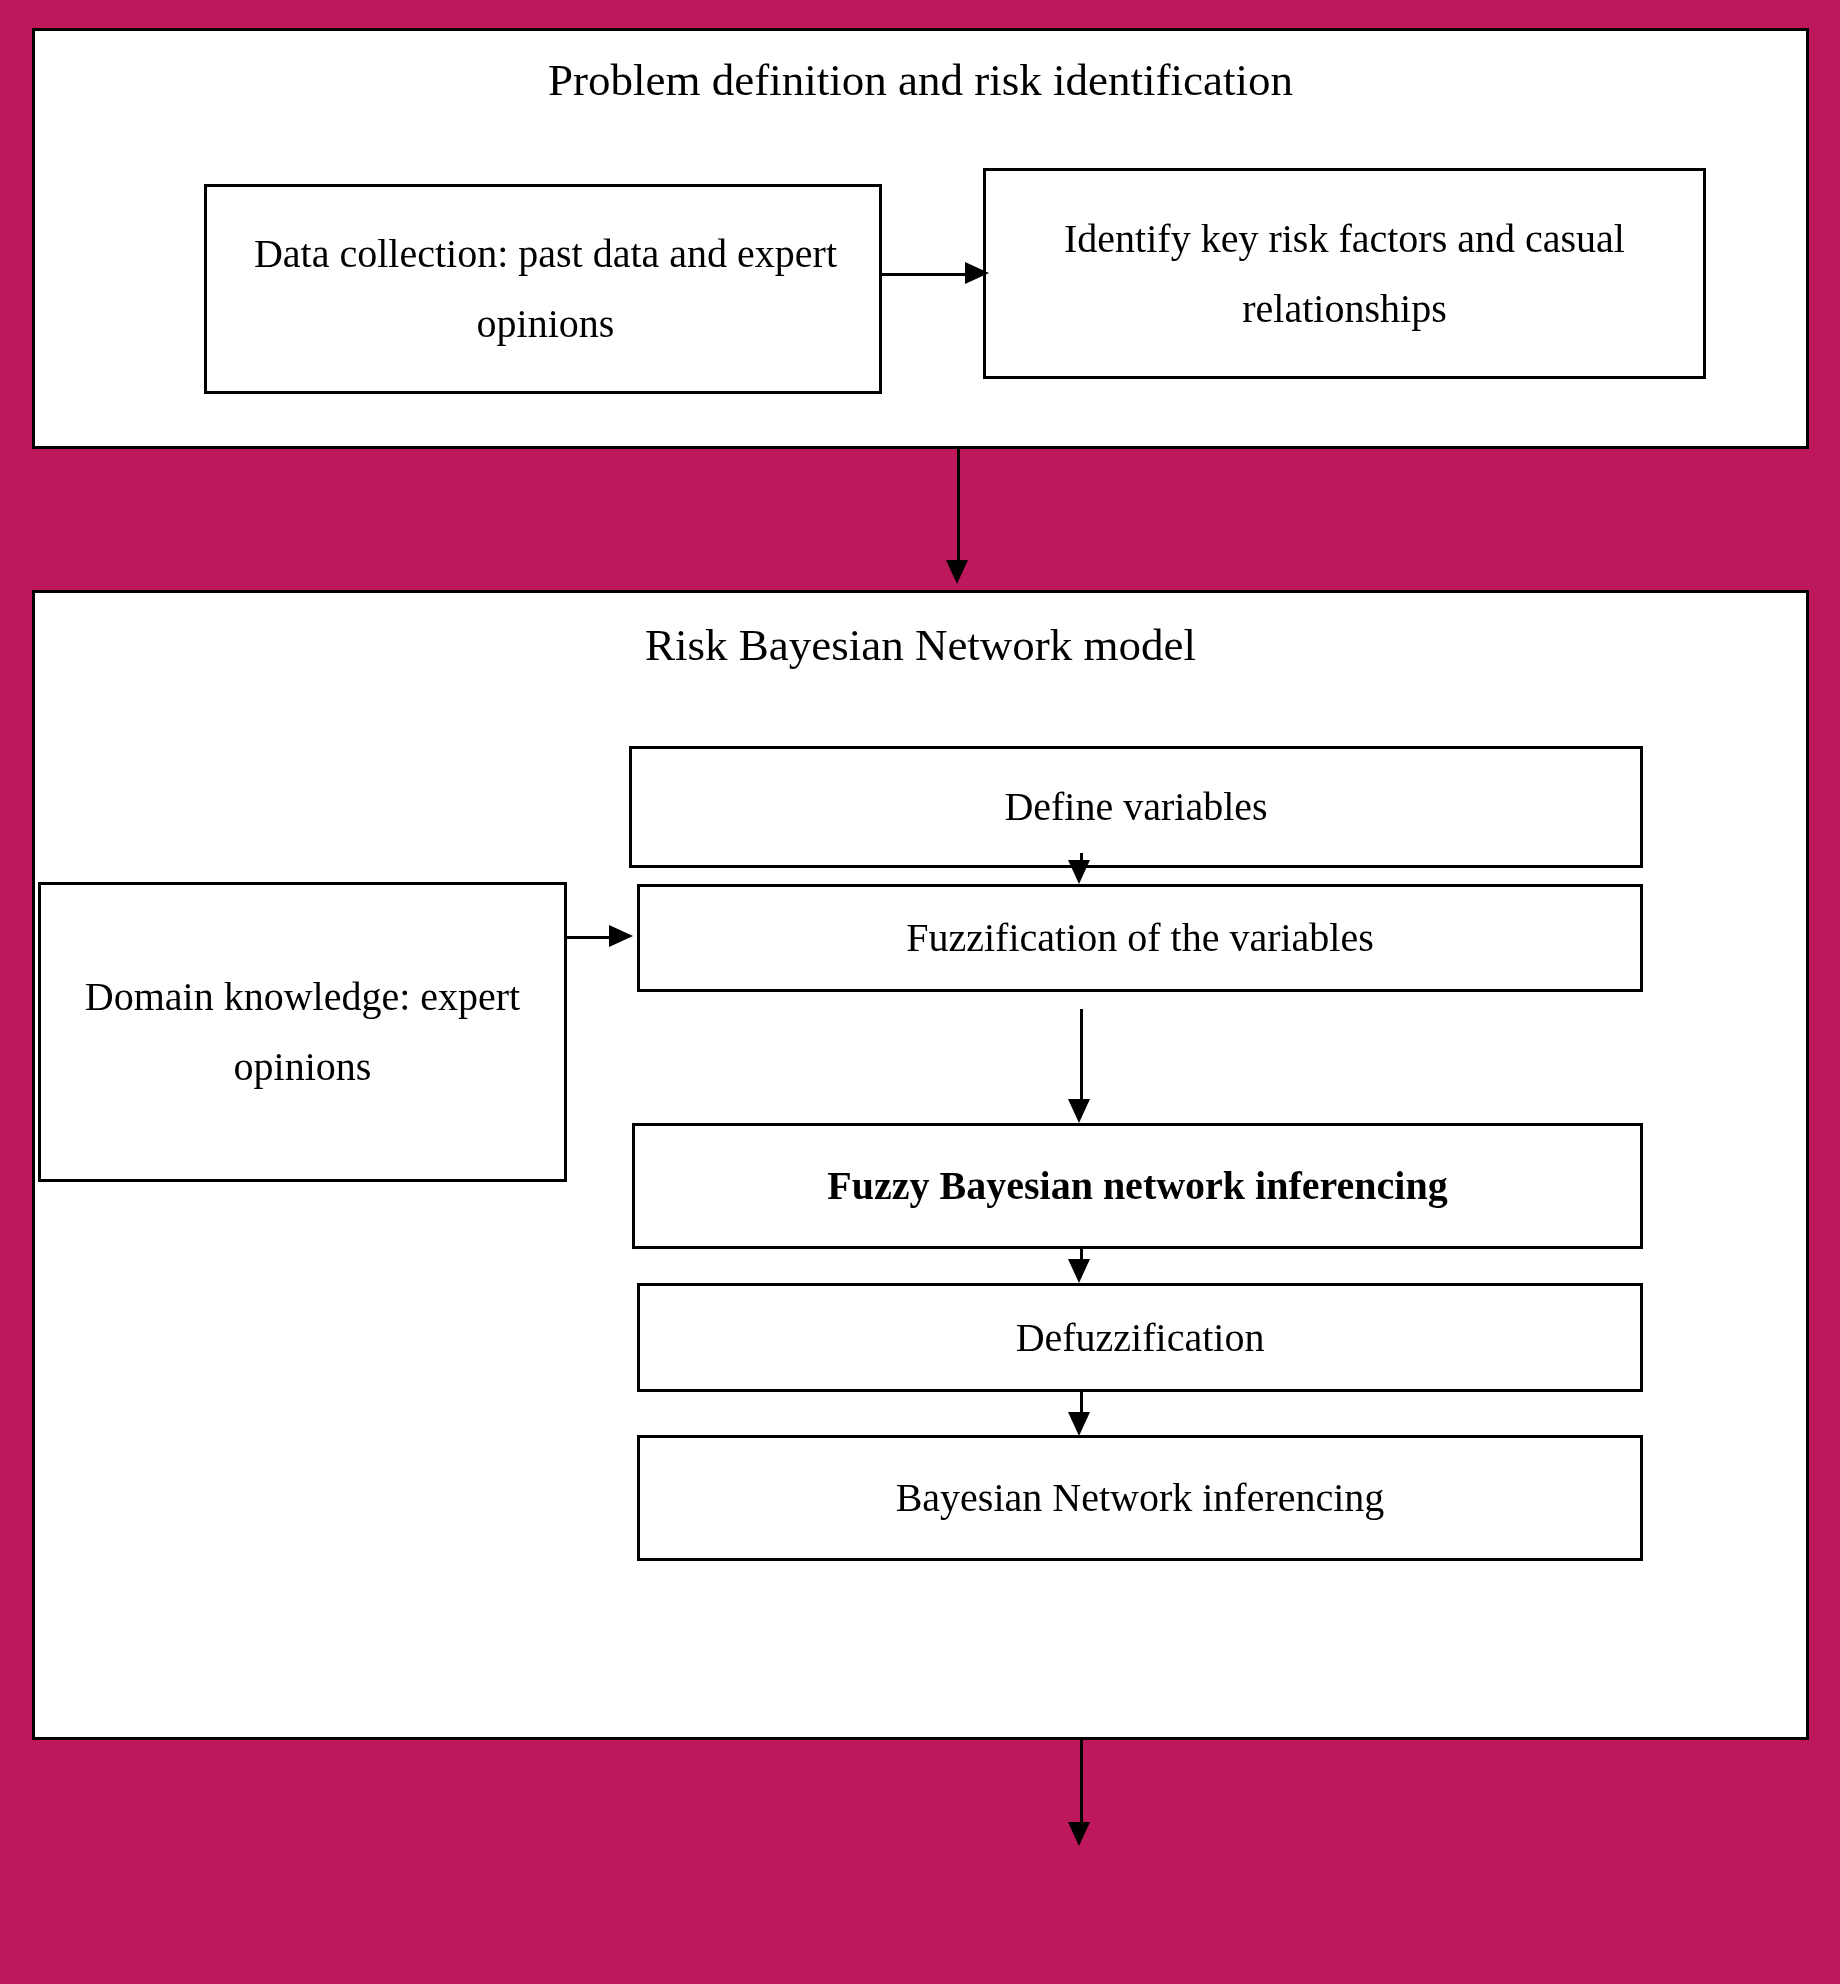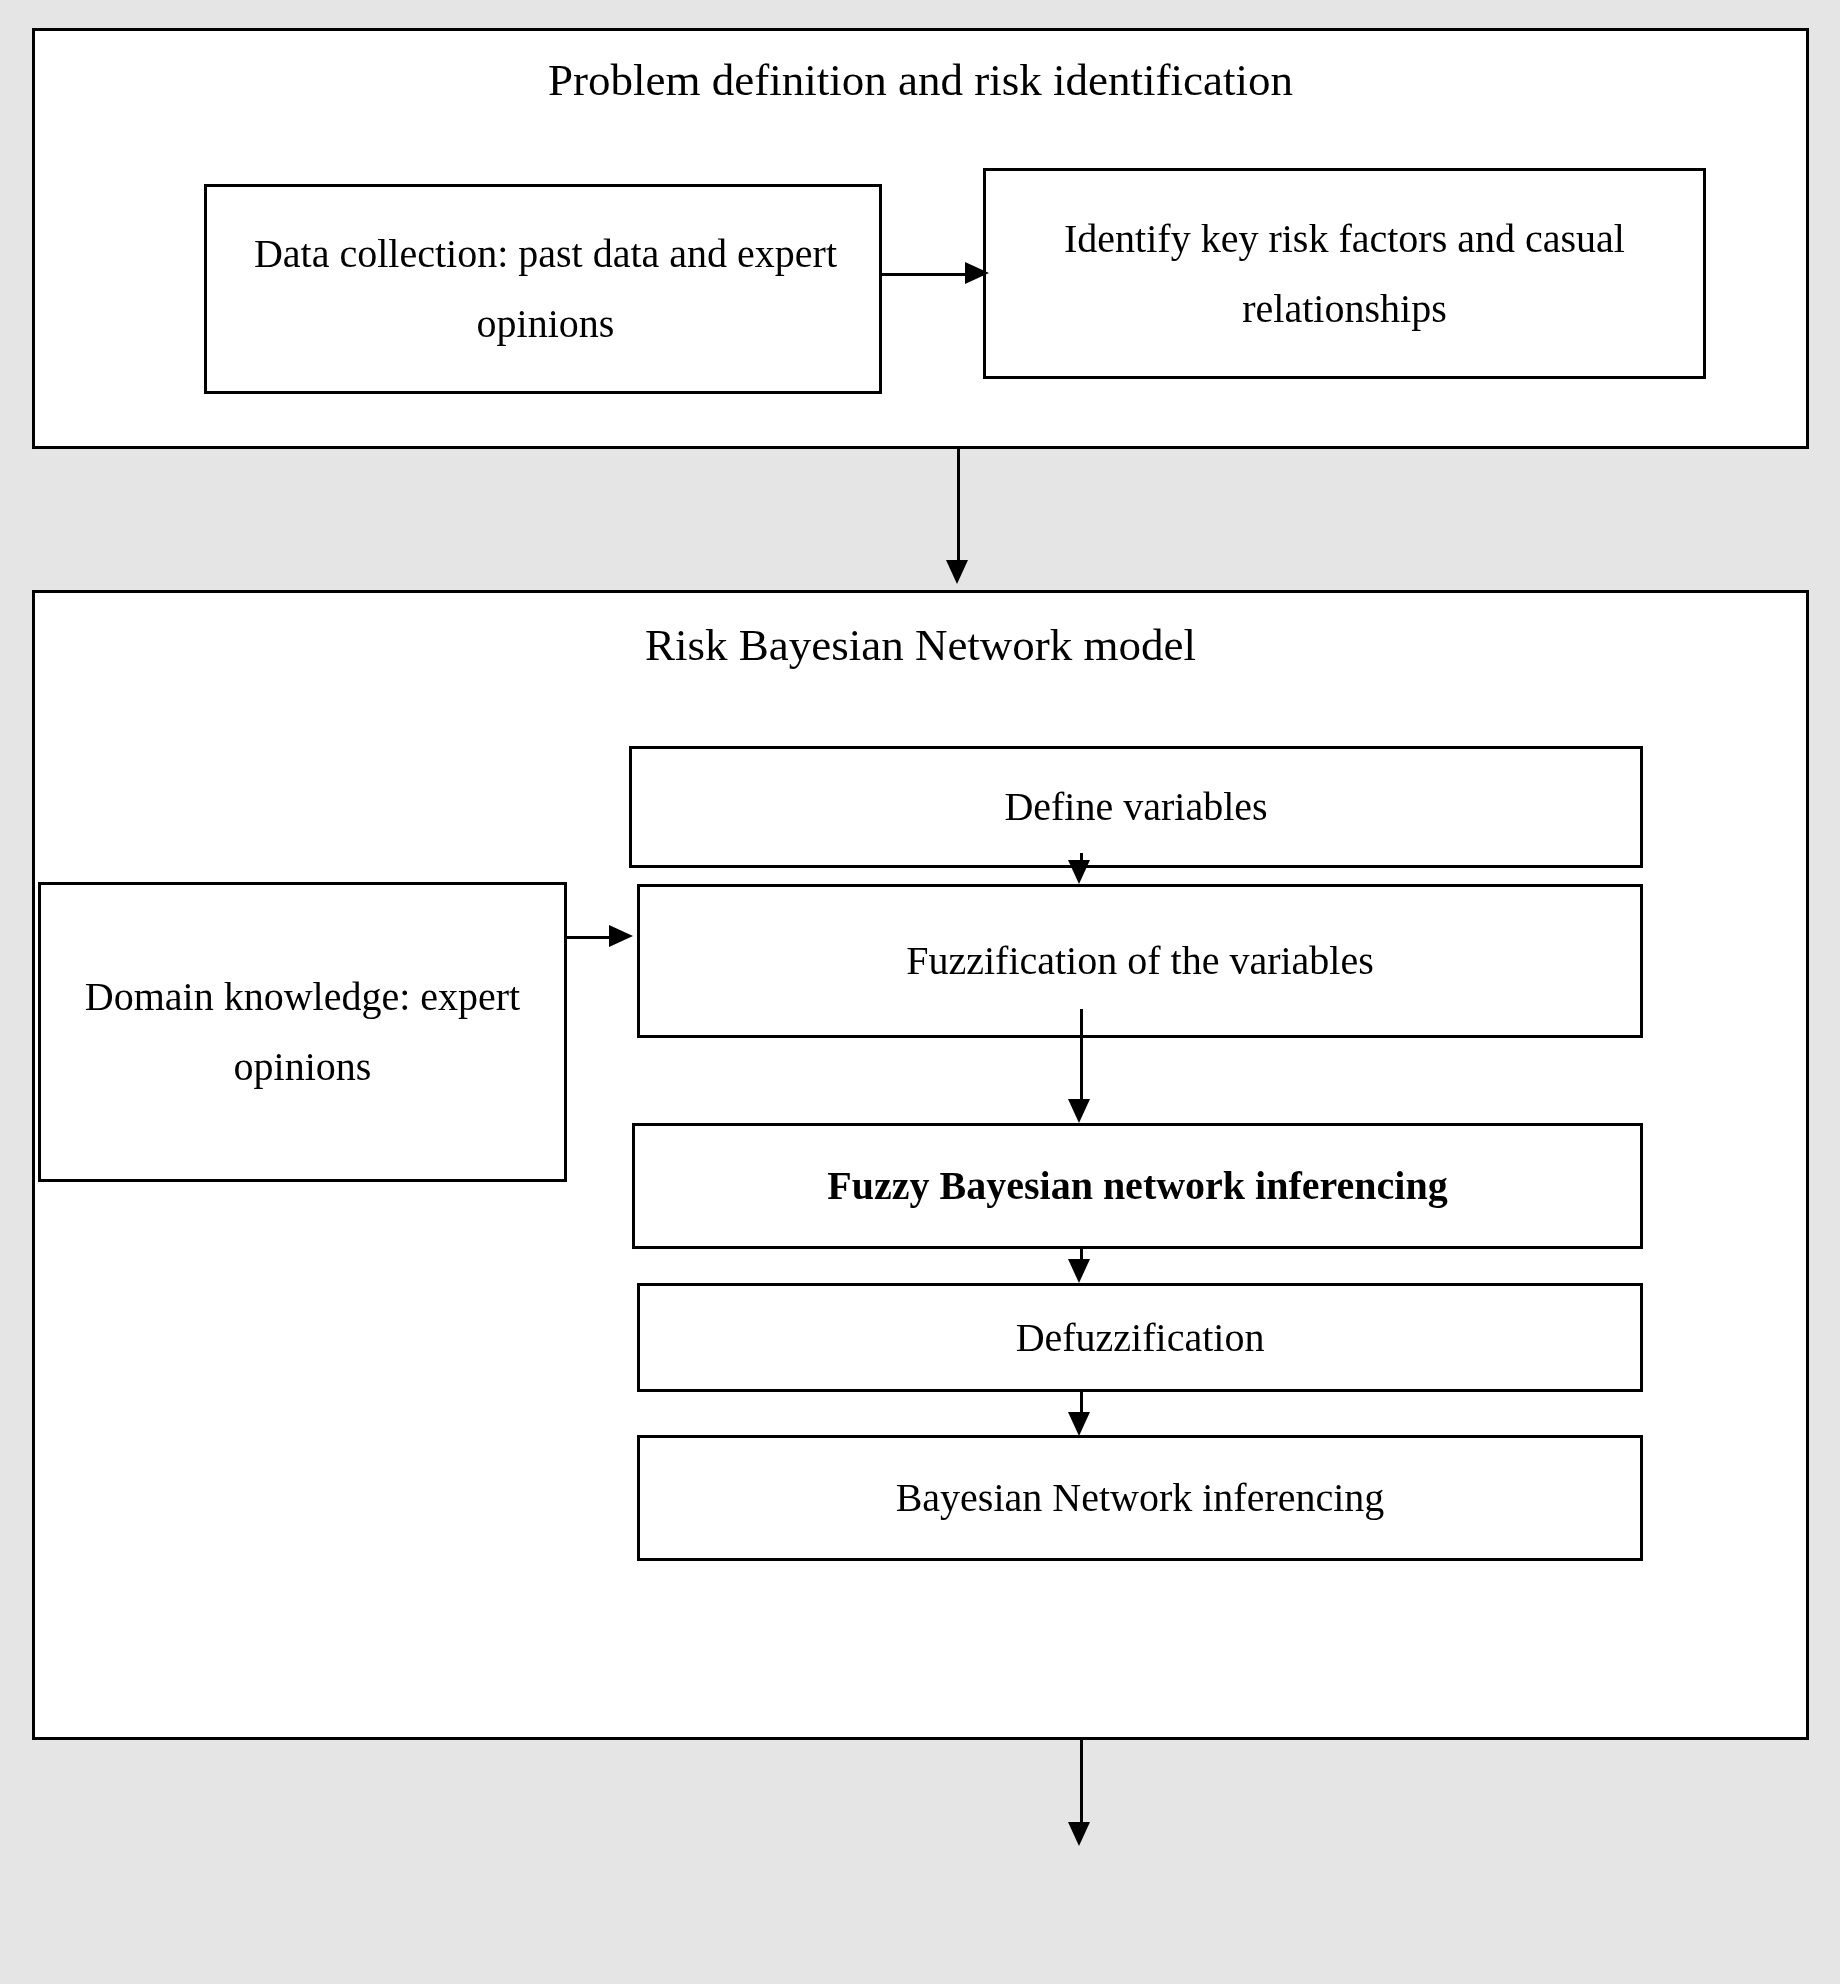--- a/index.html
+++ b/index.html
@@ -1,20 +1,20 @@
 <!DOCTYPE html>
 <html style="font-size:9.8px"><head>
 <meta charset="utf-8">
 <style>
   html,body{margin:0;padding:0;background:#ffffff;}
   #page{
     position:relative;
     width:1840px;
     height:1985px;
-    background:#e5e5e5;
+    background:#be185d;
     font-family:"Liberation Serif", "DejaVu Serif", serif;
     color:#000000;
     overflow:hidden;
   }
   .frame{
     position:absolute;
     border:3.1px solid #000000;
     box-sizing:border-box;
     background:#ffffff;
   }
@@ -67,21 +67,21 @@
 
   #title-top      { left:32px;  top:54px;   width:1777px; font-size:45px; }
   #title-model    { left:32px;  top:619px; width:1777px; font-size:45px; }
 
   #node-data      { left:204px; top:184px;  width:678px; height:210px; font-size:40px;padding-left:16px; }
   #node-identify  { left:983px;top:168px;  width:723px; height:211px; font-size:40px; }
 
   #node-domain    { left:38px;  top:882px; width:529px;  height:300px; font-size:40px; }
 
   #node-define    { left:629px;top:730px; width:1014px; height:122px; font-size:40px;margin-top:16px; }
-  #node-fuzzific  { left:637px;top:884px; width:1006px; height:154px; font-size:40px; }
+  #node-fuzzific  { left:637px;top:884px; width:1006px; height:108px; font-size:40px; }
   #node-fbn       { left:632px;top:1123px; width:1011px; height:126px; font-size:40px;font-weight:bold; }
   #node-defuzz    { left:637px;top:1283px; width:1006px; height:109px; font-size:40px;justify-content:center; }
   #node-bn        { left:637px;top:1435px; width:1006px; height:126px; font-size:40px; }
 
   #node-results   { left:652px;top:1847px; width:713px; height:121px; font-size:40px; }
 
   
   #a1-line  { left:882px; top:273px;  width:92px; }
   #a1-head  { left:965px; top:262px; }
 

